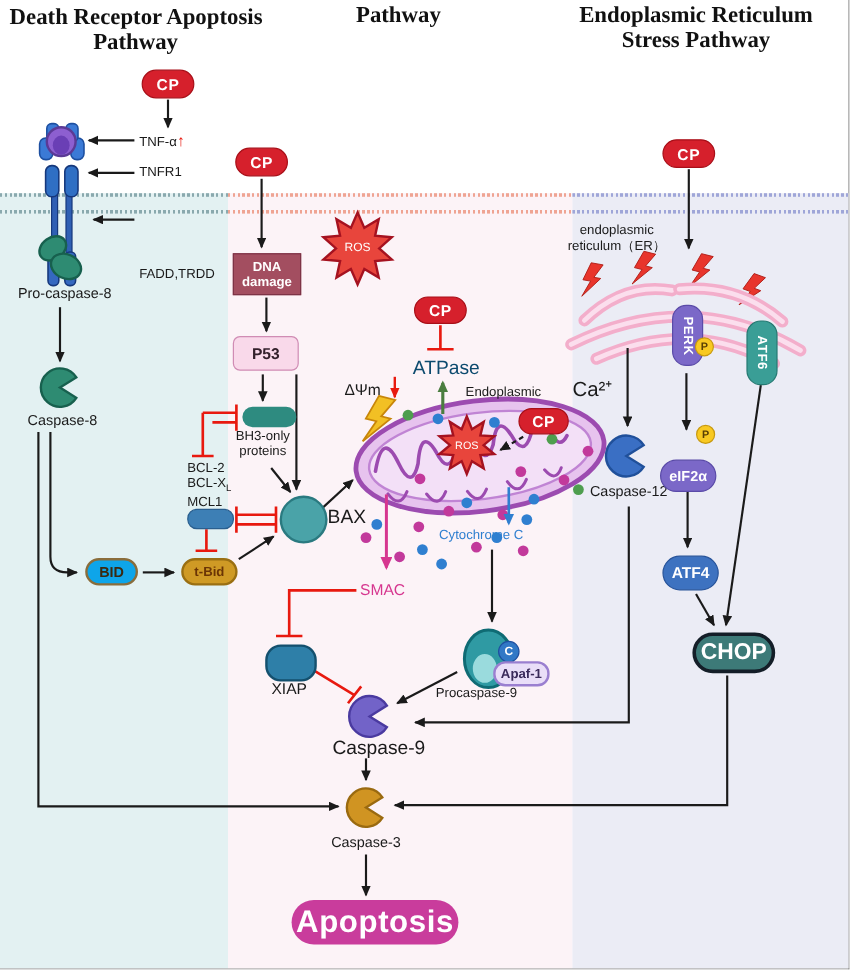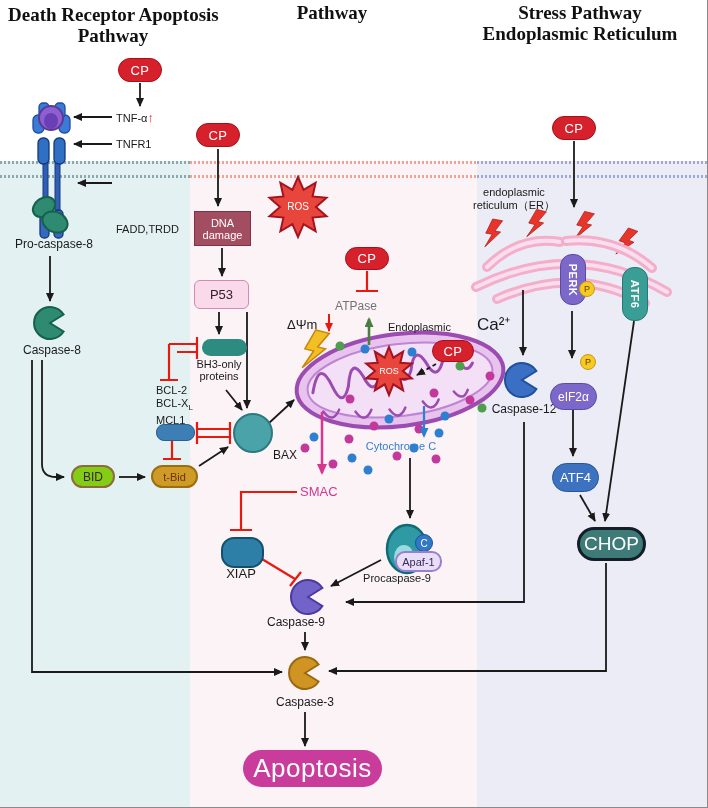--- a/index.html
+++ b/index.html
@@ -6,21 +6,21 @@
   #fig{position:relative;width:708px;height:808px;background:#fff;overflow:hidden;
        font-family:"Liberation Sans",sans-serif;border-right:1px solid #8a8a8a;border-bottom:1px solid #8a8a8a;box-sizing:border-box;}
   .panel{position:absolute;top:161px;bottom:0;}
   .mem{position:absolute;height:3px;}
   .title{position:absolute;font-family:"Liberation Serif",serif;font-weight:bold;font-size:19px;
          line-height:21px;color:#111;text-align:center;}
   .title div{white-space:nowrap;}
   .lbl{position:absolute;font-weight:normal;font-size:11px;color:#1a1a1a;white-space:nowrap;}
   .ctr{text-align:center;}
   .pill{position:absolute;display:flex;align-items:center;justify-content:center;
-        font-weight:normal;box-sizing:border-box;}
+        font-weight:bold;box-sizing:border-box;}
   .cp{background:#d6202c;border:1px solid #a80f18;border-radius:12px;color:#fff;font-size:13px;letter-spacing:.5px;}
   svg{position:absolute;left:0;top:0;}
   .vtxt{position:relative;width:100%;height:100%;}
   .vtxt span{position:absolute;left:50%;top:50%;transform:translate(-50%,-50%) rotate(90deg);
              color:#fff;font-weight:bold;font-size:11px;letter-spacing:.5px;}
 </style>
 </head>
 <body>
 
 <div id="fig">
@@ -190,70 +190,70 @@
   </svg>
 
   <div class="title" style="left:8px;top:4px;width:210px;">
     <div>Death Receptor Apoptosis</div>
       <div>Pathway</div>
   </div>
   <div class="title" style="left:225px;top:2px;width:214px;">
       <div>Pathway</div>
   </div>
   <div class="title" style="left:468px;top:2px;width:224px;">
-    <div>Stress Pathway</div>
-      <div>Endoplasmic Reticulum</div>
+    <div>Endoplasmic Reticulum</div>
+      <div>Stress Pathway</div>
   </div>
 
   <div class="pill cp" style="left:118px;top:58px;width:44px;height:24px;">CP</div>
   <div class="pill cp" style="left:196px;top:123px;width:44px;height:24px;">CP</div>
   <div class="pill cp" style="left:345px;top:247px;width:44px;height:23px;">CP</div>
   <div class="pill cp" style="left:432px;top:340px;width:42px;height:22px;">CP</div>
   <div class="pill cp" style="left:552px;top:116px;width:44px;height:24px;">CP</div>
 
   <div class="lbl" style="left:116px;top:110px;">
     <span>TNF-α</span><span style="color:#e8190f;font-size:13px;">↑</span>
   </div>
   <div class="lbl" style="left:116px;top:138px;">TNFR1</div>
   <div class="lbl" style="left:116px;top:176px;margin-top:47px;">FADD,TRDD</div>
   <div class="lbl ctr" style="left:8px;top:237px;width:92px;font-size:12px;">Pro-caspase-8</div>
   <div class="lbl ctr" style="left:14px;top:343px;width:76px;font-size:12px;">Caspase-8</div>
-  <div class="pill" style="left:71px;top:465px;width:44px;height:23px;background:#84cc16;border:2px solid #8a6d3b;border-radius:12px;color:#3a2a10;font-size:12px;">BID</div>
+  <div class="pill" style="left:71px;top:465px;width:44px;height:23px;background:#0ea5e9;border:2px solid #8a6d3b;border-radius:12px;color:#3a2a10;font-size:12px;">BID</div>
   <div class="pill" style="left:151px;top:465px;width:47px;height:23px;background:#cf9a25;border:2px solid #9a6f12;border-radius:12px;color:#6b3505;font-size:11px;">t-Bid</div>
 
   <div class="pill" style="left:194px;top:211px;width:57px;height:35px;background:#a34e60;border:1.5px solid #7d3346;color:#fff;font-size:11px;line-height:12px;flex-direction:column;">
     <span>DNA</span>
       <span>damage</span>
   </div>
   <div class="pill" style="left:194px;top:280px;width:55px;height:29px;background:#f9d9ea;border:1.5px solid #d08cb4;border-radius:6px;color:#33202b;font-size:13px;">P53</div>
   <div style="position:absolute;left:202px;top:339px;width:45px;height:17px;background:#2e8b80;border-radius:9px;"></div>
   <div class="lbl ctr" style="left:180px;top:358px;width:78px;line-height:12px;white-space:normal;">
     <span>BH3-only</span><br><span>proteins</span>
   </div>
   <div class="lbl" style="left:156px;top:384px;line-height:13px;">
     <div>BCL-2</div>
     <div><span>BCL-X</span><sub style="font-size:8px;">L</sub></div>
     <div>MCL1</div>
   </div>
   <div style="position:absolute;left:156px;top:424px;width:37px;height:15px;background:#3d7fb5;border:1px solid #2a5f8f;border-radius:8px;"></div>
   <div style="position:absolute;left:233px;top:413px;width:36px;height:36px;background:#4aa3a8;border:2px solid #2a7a80;border-radius:50%;"></div>
-  <div class="lbl" style="left:273px;top:448px;font-size:12px;">BAX</div>
+  <div class="lbl" style="left:273px;top:423px;font-size:16px;">BAX</div>
   <div class="lbl ctr" style="left:283px;top:201px;width:30px;color:#fff;font-size:10px;">ROS</div>
   <div class="lbl ctr" style="left:375px;top:366px;width:28px;color:#fff;font-size:9px;">ROS</div>
-  <div class="lbl ctr" style="left:332px;top:299px;width:48px;color:#737373;font-size:12px;">ATPase</div>
+  <div class="lbl ctr" style="left:344px;top:299px;width:48px;color:#0c4a6e;font-size:16px;">ATPase</div>
   <div class="lbl" style="left:287px;top:317px;font-size:13px;">ΔΨm</div>
   <div class="lbl" style="left:388px;top:321px;">Endoplasmic</div>
   <div class="lbl ctr" style="left:360px;top:440px;width:82px;color:#2f7fd0;">Cytochrome C</div>
   <div class="lbl" style="left:300px;top:484px;color:#d6368f;font-size:13px;">SMAC</div>
   <div style="position:absolute;left:221px;top:537px;width:39px;height:27px;background:#2e7fa8;border:2.5px solid #14506e;border-radius:13px;"></div>
   <div class="lbl ctr" style="left:222px;top:566px;width:38px;font-size:13px;">XIAP</div>
   <div class="pill" style="left:415px;top:534px;width:18px;height:18px;background:#3178c6;border:1.5px solid #1d4fa0;border-radius:50%;color:#fff;font-size:10px;">C</div>
-  <div class="pill" style="left:395px;top:551px;width:47px;height:21px;background:#e9def8;border:2px solid #9a7fd0;border-radius:10px;color:#3a2a5a;font-size:11px;">Apaf-1</div>
+  <div class="pill" style="left:411px;top:551px;width:47px;height:21px;background:#e9def8;border:2px solid #9a7fd0;border-radius:10px;color:#3a2a5a;font-size:11px;">Apaf-1</div>
   <div class="lbl ctr" style="left:363px;top:572px;width:68px;">Procaspase-9</div>
-  <div class="lbl ctr" style="left:260px;top:615px;width:72px;font-size:12px;">Caspase-9</div>
+  <div class="lbl ctr" style="left:277px;top:615px;width:72px;font-size:16px;">Caspase-9</div>
   <div class="lbl ctr" style="left:269px;top:695px;width:72px;font-size:12px;">Caspase-3</div>
   <div class="pill" style="left:243px;top:750px;width:139px;height:37px;background:#c93c9c;border-radius:19px;color:#fff;font-size:26px;letter-spacing:.5px;">Apoptosis</div>
 
   <div class="lbl ctr" style="left:466px;top:186px;width:96px;line-height:13px;white-space:normal;">
     <span>endoplasmic</span><br><span>reticulum（ER）</span>
   </div>
   <div style="position:absolute;left:560px;top:254px;width:24px;height:49px;background:#7b68c8;border:1.5px solid #5a4aa8;border-radius:12px;">
     <div class="vtxt">
         <span>PERK</span>
       </div>

